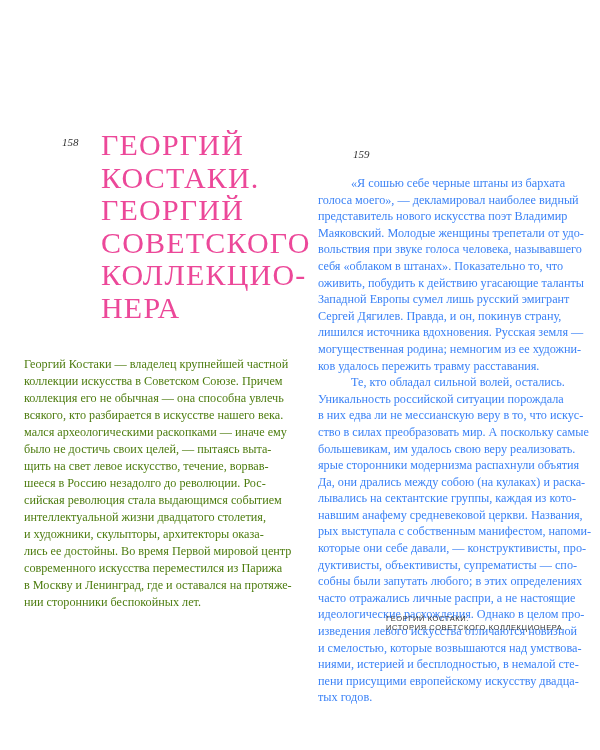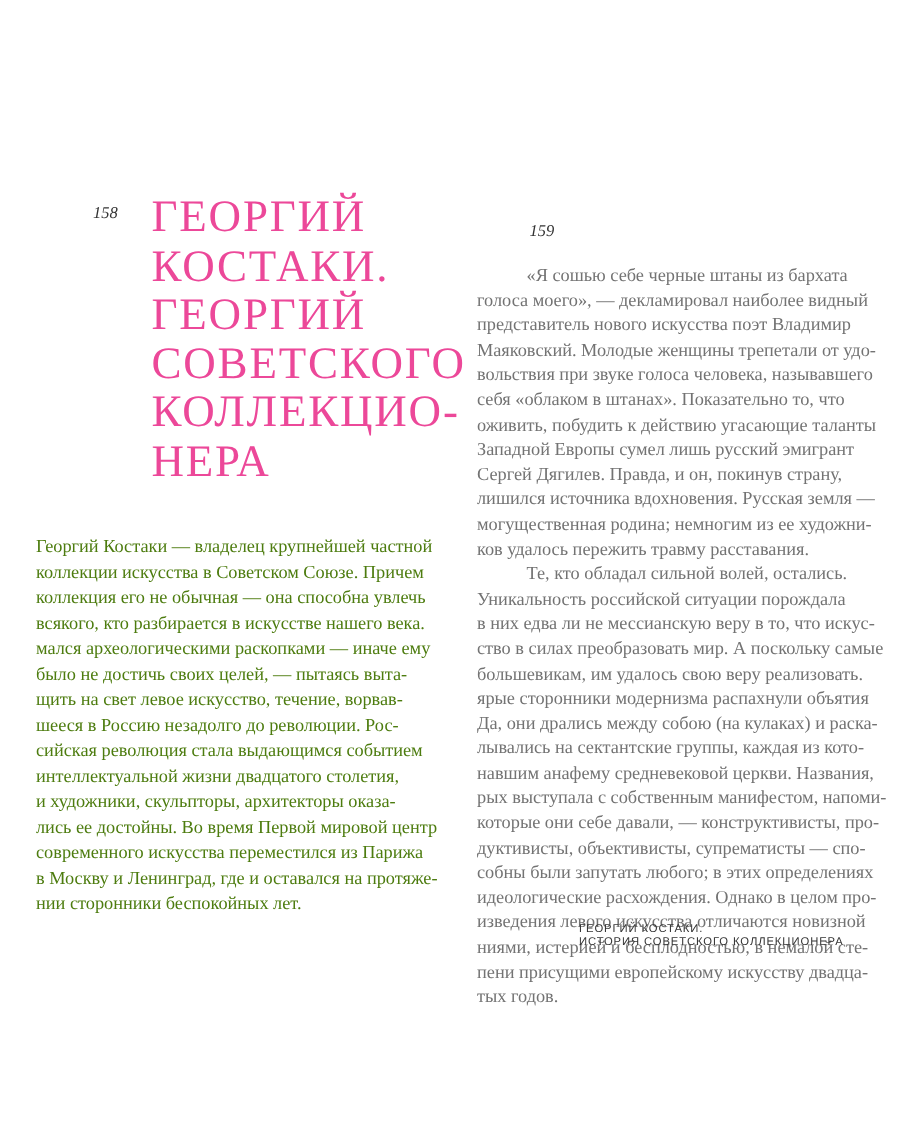--- a/index.html
+++ b/index.html
@@ -7,21 +7,21 @@
   .spread { position: absolute; left: 0; top: 0; width: 600px; height: 750px; }
   .page { position: absolute; top: 0; height: 750px; }
   .page-left { left: 0; width: 300px; }
   .page-right { left: 300px; width: 300px; }
   .folio { position: absolute; font-family: "Liberation Serif", serif; font-style: italic; font-size: 11px; color: #333; }
   .folio-left { left: 62px; top: 136px; }
   .folio-right { left: 53px; top: 148px; }
   .title { position: absolute; left: 101px; top: 129px; margin: 0; font-family: "Liberation Serif", serif; font-weight: normal; font-size: 30px; line-height: 32.5px; letter-spacing: 1.2px; color: #ec4899; }
   .title span { display: block; white-space: nowrap; }
   .body-left { position: absolute; left: 24px; top: 356px; width: 262px; font-family: "Liberation Serif", serif; font-size: 12.2px; line-height: 17px; color: #4d7c0f; }
-  .body-right { position: absolute; left: 18px; top: 175px; width: 272px; font-family: "Liberation Serif", serif; font-size: 12.2px; line-height: 16.6px; color: #737373; }
+  .body-right { position: absolute; left: 18px; top: 175px; width: 272px; font-family: "Liberation Serif", serif; font-size: 12.2px; line-height: 16.6px; color: #3b82f6; }
   .line { display: block; white-space: nowrap; }
   .indent { padding-left: 33px; }
   .running-head { position: absolute; left: 86px; top: 614px; font-family: Liberation Sans, sans-serif; font-size: 7.5px; line-height: 9px; letter-spacing: 0.6px; color: #333; }
   .running-head span { display: block; white-space: nowrap; }
 </style>
 </head>
 <body>
 
 <div class="spread">
 
@@ -75,22 +75,24 @@
       <span class="line">ство в силах преобразовать мир. А поскольку самые</span>
       <span class="line">большевикам, им удалось свою веру реализовать.</span>
       <span class="line">ярые сторонники модернизма распахнули объятия</span>
       <span class="line">Да, они дрались между собою (на кулаках) и раска-</span>
       <span class="line">лывались на сектантские группы, каждая из кото-</span>
       <span class="line">навшим анафему средневековой церкви. Названия,</span>
       <span class="line">рых выступала с собственным манифестом, напоми-</span>
       <span class="line">которые они себе давали, — конструктивисты, про-</span>
       <span class="line">дуктивисты, объективисты, супрематисты — спо-</span>
       <span class="line">собны были запутать любого; в этих определениях</span>
+      <span class="line">часто отражались личные распри, а не настоящие</span>
       <span class="line">идеологические расхождения. Однако в целом про-</span>
       <span class="line">изведения левого искусства отличаются новизной</span>
+      <span class="line">и смелостью, которые возвышаются над умствова-</span>
       <span class="line">ниями, истерией и бесплодностью, в немалой сте-</span>
       <span class="line">пени присущими европейскому искусству двадца-</span>
       <span class="line">тых годов.</span>
     </div>
     <div class="running-head">
       <span>ГЕОРГИЙ КОСТАКИ.</span>
       <span>ИСТОРИЯ СОВЕТСКОГО КОЛЛЕКЦИОНЕРА</span>
     </div>
   </div>
 

